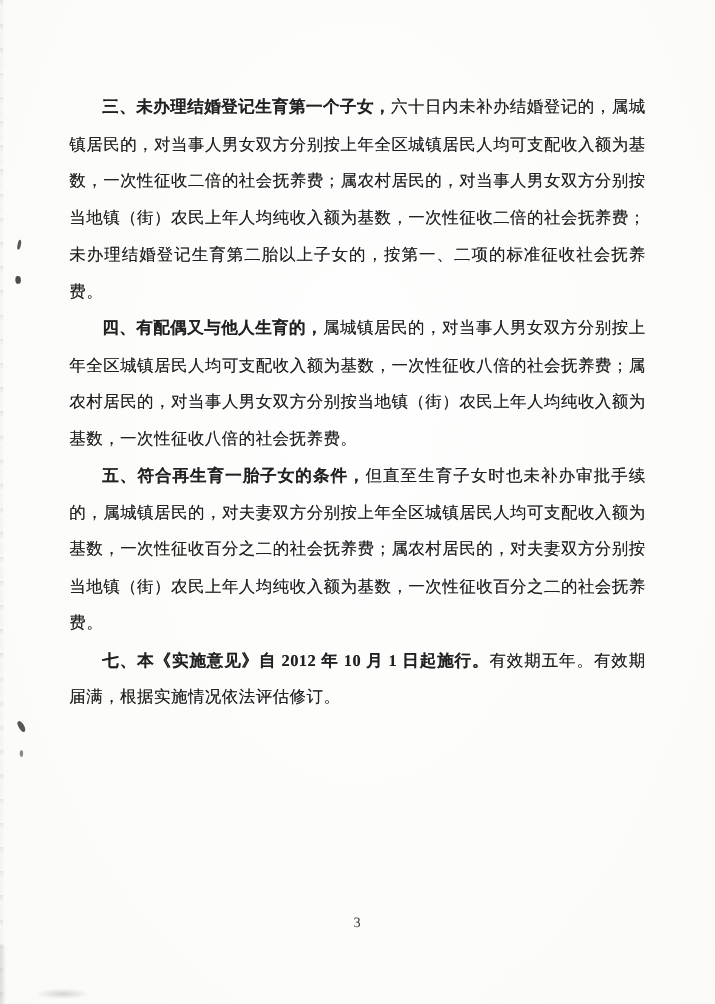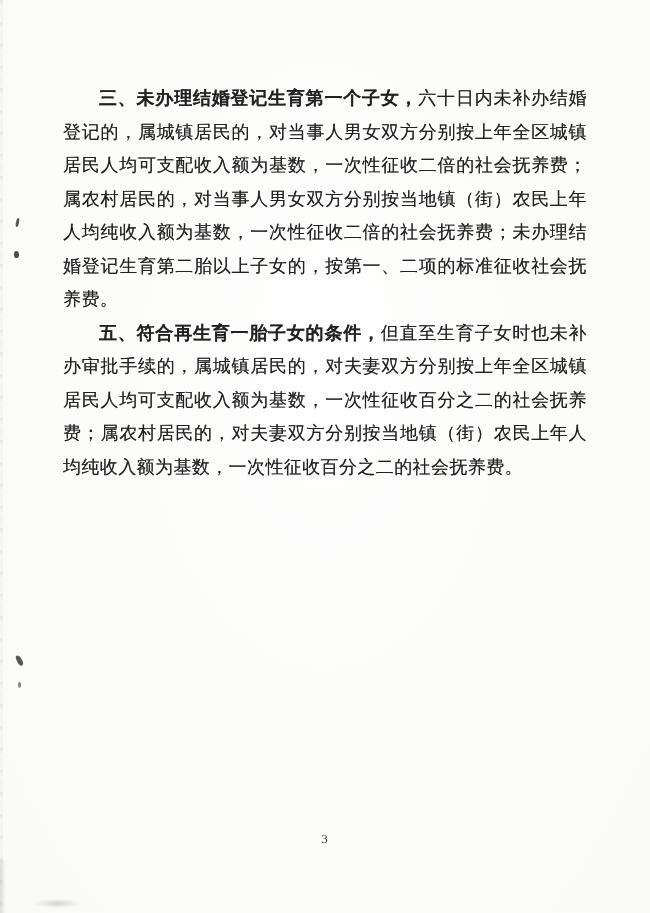--- a/index.html
+++ b/index.html
@@ -32,21 +32,21 @@
       rgba(180,180,178,0.18) 14px,
       rgba(120,120,118,0.05) 22px
     );
     opacity: 0.55;
   }
   .text-block {
     position: absolute;
     left: 63px;
     top: 82px;
     width: 524px;
-    font-size: 18px;
+    font-size: 15px;
     line-height: 33.5px;
     color: #212121;
     text-align: justify;
     text-justify: inter-ideograph;
     letter-spacing: 0.4px;
     text-shadow: 0 0 0.45px rgba(20,20,20,0.55);
   }
   .para {
     margin: 0;
     text-indent: 2em;
@@ -94,24 +94,26 @@
 </head>
 <body>
 
 <div class="page">
 
   <div class="scan-edge"></div>
 
   <div class="text-block">
     <p class="para"><span class="lead">三、未办理结婚登记生育第一个子女，</span><span class="body-text">六十日内未补办结婚登记的，属城镇居民的，对当事人男女双方分别按上年全区城镇居民人均可支配收入额为基数，一次性征收二倍的社会抚养费；属农村居民的，对当事人男女双方分别按当地镇（街）农民上年人均纯收入额为基数，一次性征收二倍的社会抚养费；未办理结婚登记生育第二胎以上子女的，按第一、二项的标准征收社会抚养费。</span></p>
 
+    <p class="para"><span class="lead">四、有配偶又与他人生育的，</span><span class="body-text">属城镇居民的，对当事人男女双方分别按上年全区城镇居民人均可支配收入额为基数，一次性征收八倍的社会抚养费；属农村居民的，对当事人男女双方分别按当地镇（街）农民上年人均纯收入额为基数，一次性征收八倍的社会抚养费。</span></p>
 
     <p class="para"><span class="lead">五、符合再生育一胎子女的条件，</span><span class="body-text">但直至生育子女时也未补办审批手续的，属城镇居民的，对夫妻双方分别按上年全区城镇居民人均可支配收入额为基数，一次性征收百分之二的社会抚养费；属农村居民的，对夫妻双方分别按当地镇（街）农民上年人均纯收入额为基数，一次性征收百分之二的社会抚养费。</span></p>
 
 
+    <p class="para"><span class="lead">七、本《实施意见》自 2012 年 10 月 1 日起施行。</span><span class="body-text">有效期五年。有效期届满，根据实施情况依法评估修订。</span></p>
   </div>
 
   <div class="page-number">3</div>
 
   <div class="speck s1"></div>
   <div class="speck s2"></div>
   <div class="speck s3"></div>
   <div class="speck s4"></div>
   <div class="smudge"></div>
   <div class="corner-shade"></div>

